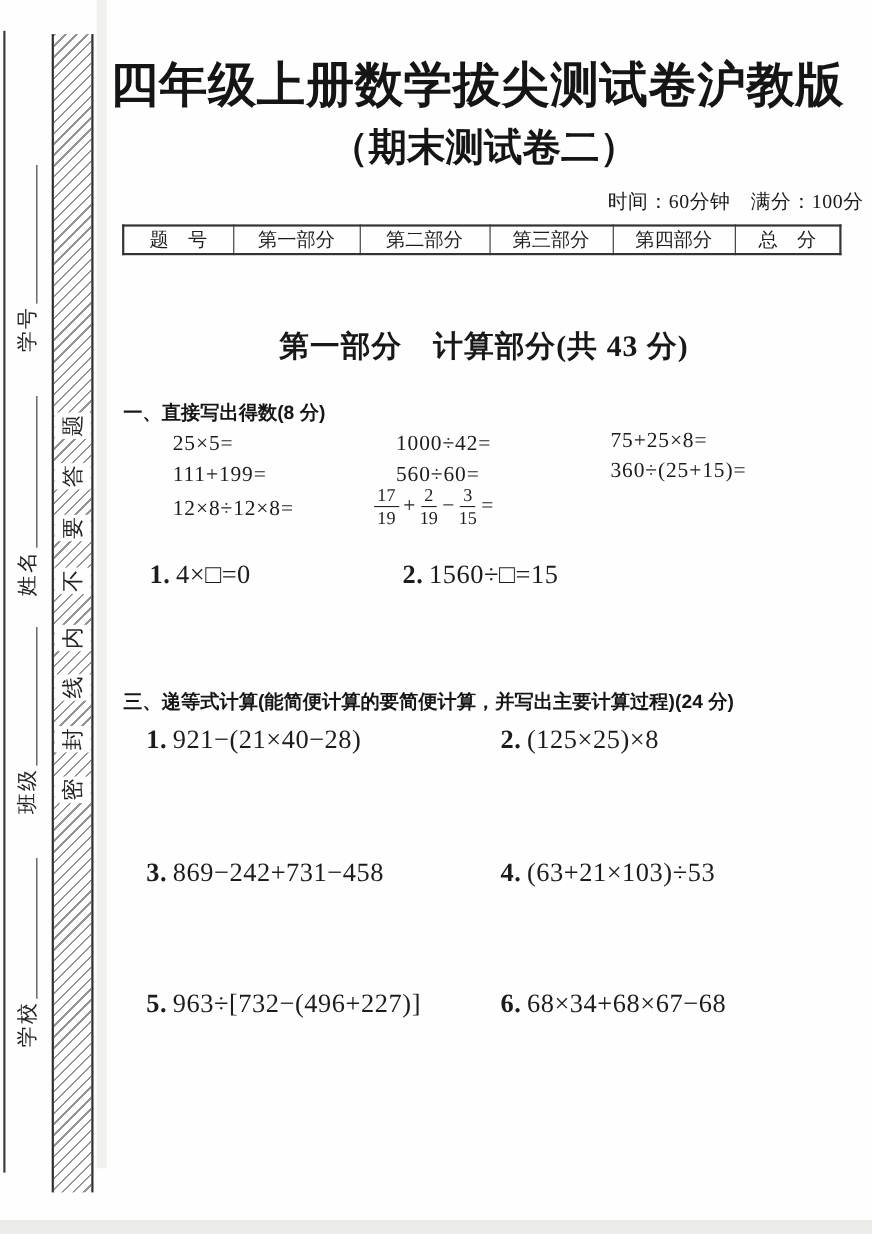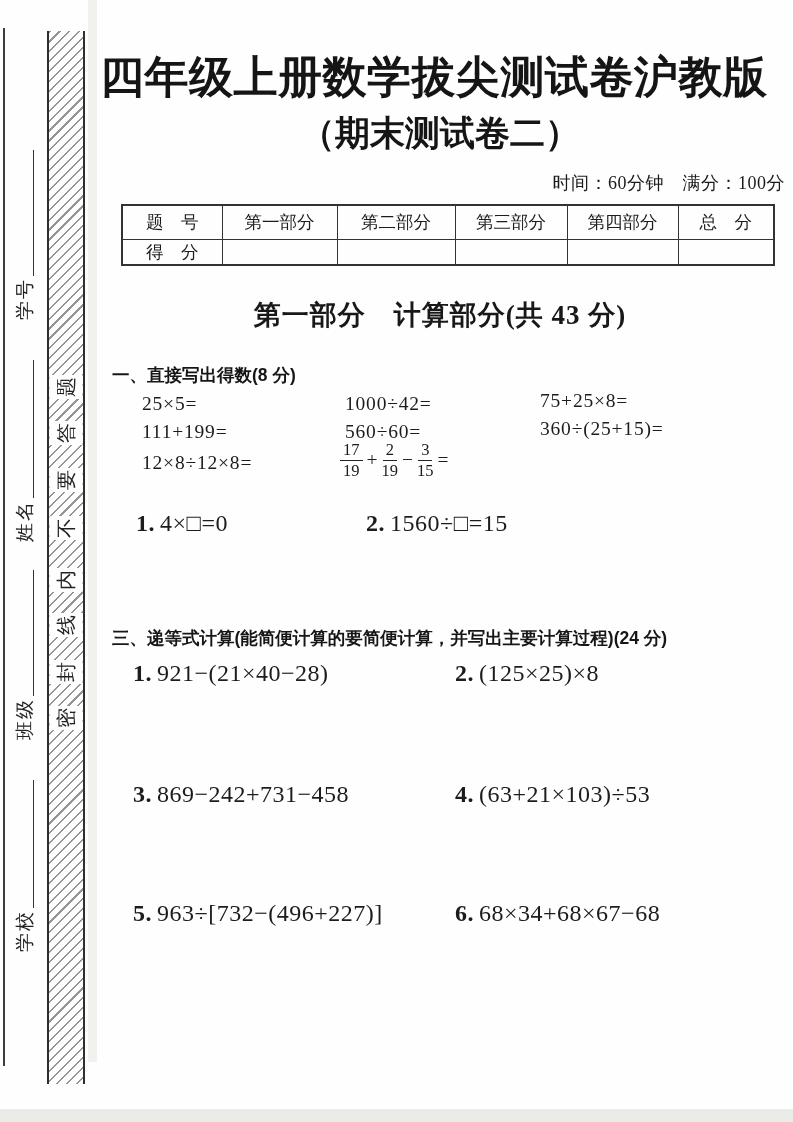--- a/index.html
+++ b/index.html
@@ -48,33 +48,33 @@
     position:absolute; right:8px; top:171px; font-size:18px; color:#1a1a1a; letter-spacing:0.5px;
   }
   
   .score-table {
     position:absolute; left:111px; top:204px; width:652px;
     border-collapse:collapse; table-layout:fixed;
   }
   .score-table td {
     border:1.5px solid #333; text-align:center; font-size:17.5px; color:#1c1c1c;
   }
-  .score-table { border:2.5px solid #333;margin-left:10px; }
+  .score-table { border:2.5px solid #333; }
   .score-table tr:first-child td { height:34px; }
   .score-table tr:last-child td { height:26px; }
   
   .section-heading {
     position:absolute; left:100px; width:680px; top:297px;
     text-align:center; font-size:27px; font-weight:bold; color:#181818; letter-spacing:1px;
   }
   .part-heading {
     position:absolute; font-family:Liberation Sans, sans-serif;
     font-weight:bold; font-size:17.5px; color:#161616;
   }
-  .expr { position:absolute; font-size:19.5px; letter-spacing:0.8px; white-space:nowrap; }
+  .expr { position:absolute; font-size:19.5px; letter-spacing:0.8px; white-space:nowrap;margin-left:15px; }
   .item { position:absolute; font-size:24px; letter-spacing:0.5px; white-space:nowrap; }
   .item .no { font-weight:bold; margin-right:5px; }
   
   .frac-expr { position:absolute; display:inline-flex; align-items:center; }
   .frac { display:inline-flex; flex-direction:column; align-items:center; font-size:16.5px; line-height:1.1; }
   .frac .num { border-bottom:1.5px solid #222; padding:0 3px 1px; }
   .frac .den { padding-top:0.5px; }
   .frac-expr .op { font-size:19.5px; margin:0 4px; }
 </style>
 </head>
@@ -129,28 +129,20 @@
     </colgroup>
     <tbody>
         <tr>
       <td>题　号</td>
       <td>第一部分</td>
       <td>第二部分</td>
       <td>第三部分</td>
       <td>第四部分</td>
       <td>总　分</td>
     </tr>
-    <tr>
-      <td>得　分</td>
-      <td></td>
-      <td></td>
-      <td></td>
-      <td></td>
-      <td></td>
-    </tr>
   </tbody>
     </table>
 
   <div class="section-heading">第一部分　计算部分(共 43 分)</div>
 
   <div class="part-heading" style="left:112px; top:363px">一、直接写出得数(8 分)</div>
   <span class="expr" style="left:142px; top:393px">25×5=</span>
   <span class="expr" style="left:345px; top:393px">1000÷42=</span>
   <span class="expr" style="left:540px; top:390px">75+25×8=</span>
   <span class="expr" style="left:142px; top:421px">111+199=</span>

